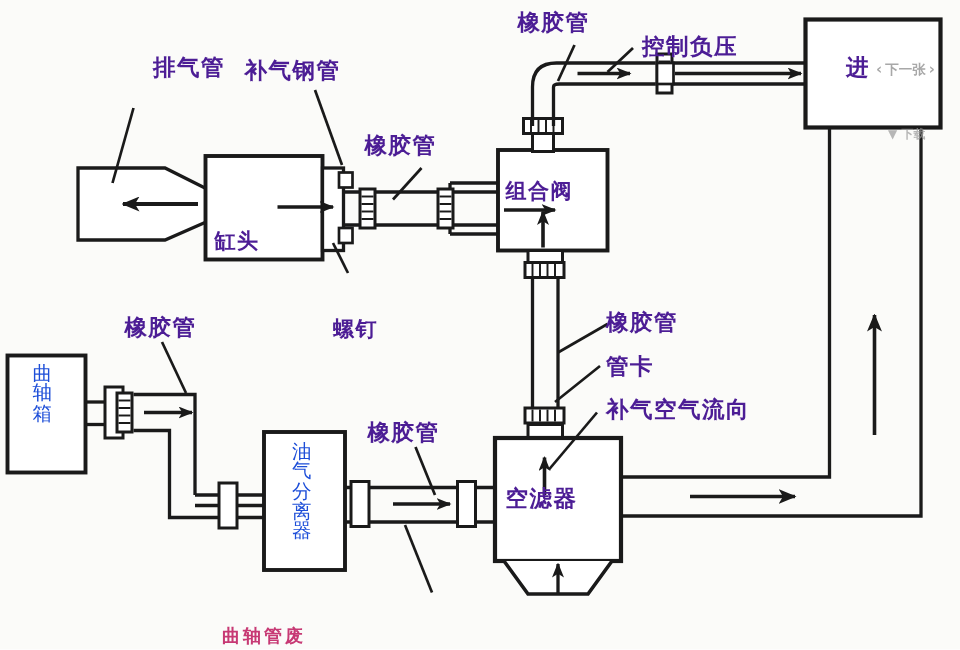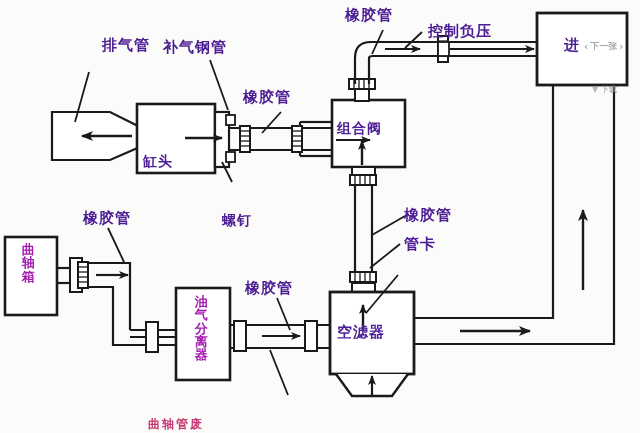--- a/index.html
+++ b/index.html
@@ -20,22 +20,22 @@
     color:#4c1d95;
     white-space:nowrap;
     letter-spacing:1px;
     line-height:1;
   }
   .lbl.s16{font-size:15px;}
   .lbl.s14{font-size:14px;margin-top:16px;}
   .vlbl{
     position:absolute;
     font-family:"DejaVu Sans","Liberation Sans",sans-serif;
-    font-weight:bold;
-    color:#a21caf;
+    font-weight:normal;
+    color:#1d4ed8;
     font-size:13px;
     line-height:1.02;
     text-align:center;
     width:1.1em;
     letter-spacing:0;
   }
   .nav-overlay{
     position:absolute;
     display:flex;align-items:center;
     gap:2px;
@@ -226,20 +226,21 @@
   <div class="lbl s16" style="left:243px; top:90px;">橡胶管</div>
   <div class="lbl s16" style="left:345px; top:8px;">橡胶管</div>
   <div class="lbl s16" style="left:428px; top:24px;">控制负压</div>
 
   <div class="lbl s14" style="left:143px; top:138px;">缸头</div>
   <div class="lbl s14" style="left:222px; top:197px;">螺钉</div>
   <div class="lbl s14" style="left:337px; top:105px;">组合阀</div>
 
   <div class="lbl s16" style="left:404px; top:208px;">橡胶管</div>
   <div class="lbl s16" style="left:404px; top:237px;">管卡</div>
+  <div class="lbl s16" style="left:404px; top:266px;">补气空气流向</div>
 
   <div class="lbl s16" style="left:337px; top:325px;">空滤器</div>
 
   <div class="lbl s16" style="left:83px;  top:211px;">橡胶管</div>
   <div class="lbl s16" style="left:245px; top:281px;">橡胶管</div>
 
   <div class="vlbl" style="left:21px;  top:243px;">曲轴箱</div>
   <div class="vlbl" style="left:194px; top:295px;">油气分离器</div>
 
   <div class="lbl s16" style="left:564px; top:38px;">进</div>

